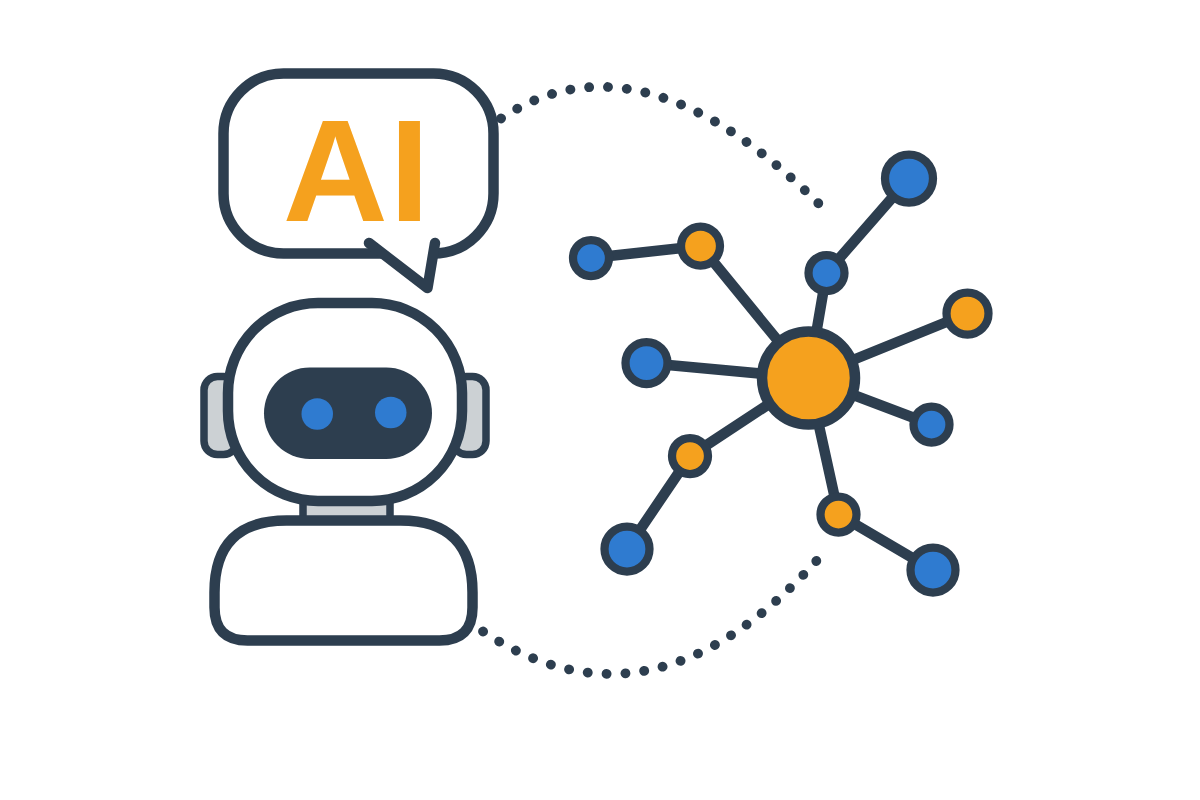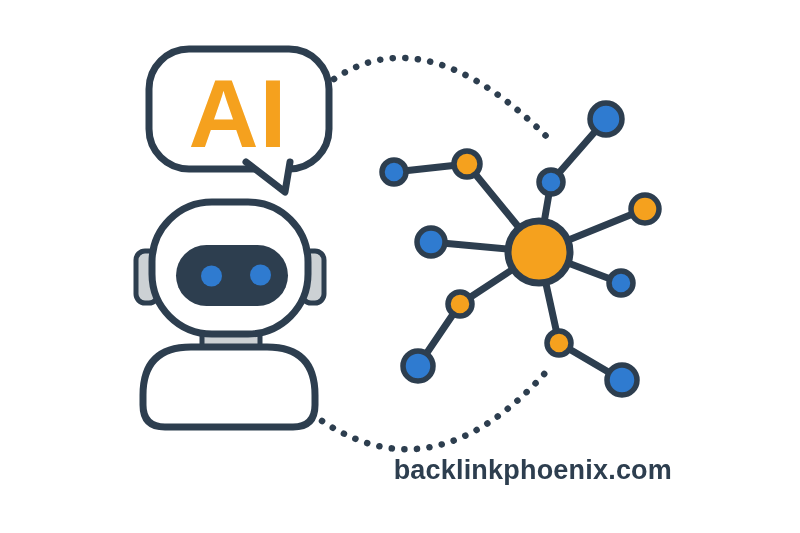--- a/index.html
+++ b/index.html
@@ -93,14 +93,13 @@
         <circle cx="431" cy="242" r="14" class="node" fill="#2f7bd0" stroke-width="5.5"></circle>
         <circle cx="645" cy="209" r="14" class="node" fill="#f5a11e" stroke-width="5.5"></circle>
         <circle cx="621" cy="283" r="12" class="node" fill="#2f7bd0" stroke-width="5.5"></circle>
         <circle cx="460" cy="304" r="12" class="node" fill="#f5a11e" stroke-width="5.5"></circle>
         <circle cx="418" cy="366" r="15" class="node" fill="#2f7bd0" stroke-width="5.5"></circle>
         <circle cx="559" cy="343" r="12" class="node" fill="#f5a11e" stroke-width="5.5"></circle>
         <circle cx="622" cy="380" r="15" class="node" fill="#2f7bd0" stroke-width="5.5"></circle>
       </g>
   </svg>
 
-  <div class="watermark">backlinkphoenix.com</div>
 </div>
 
 </body></html>

